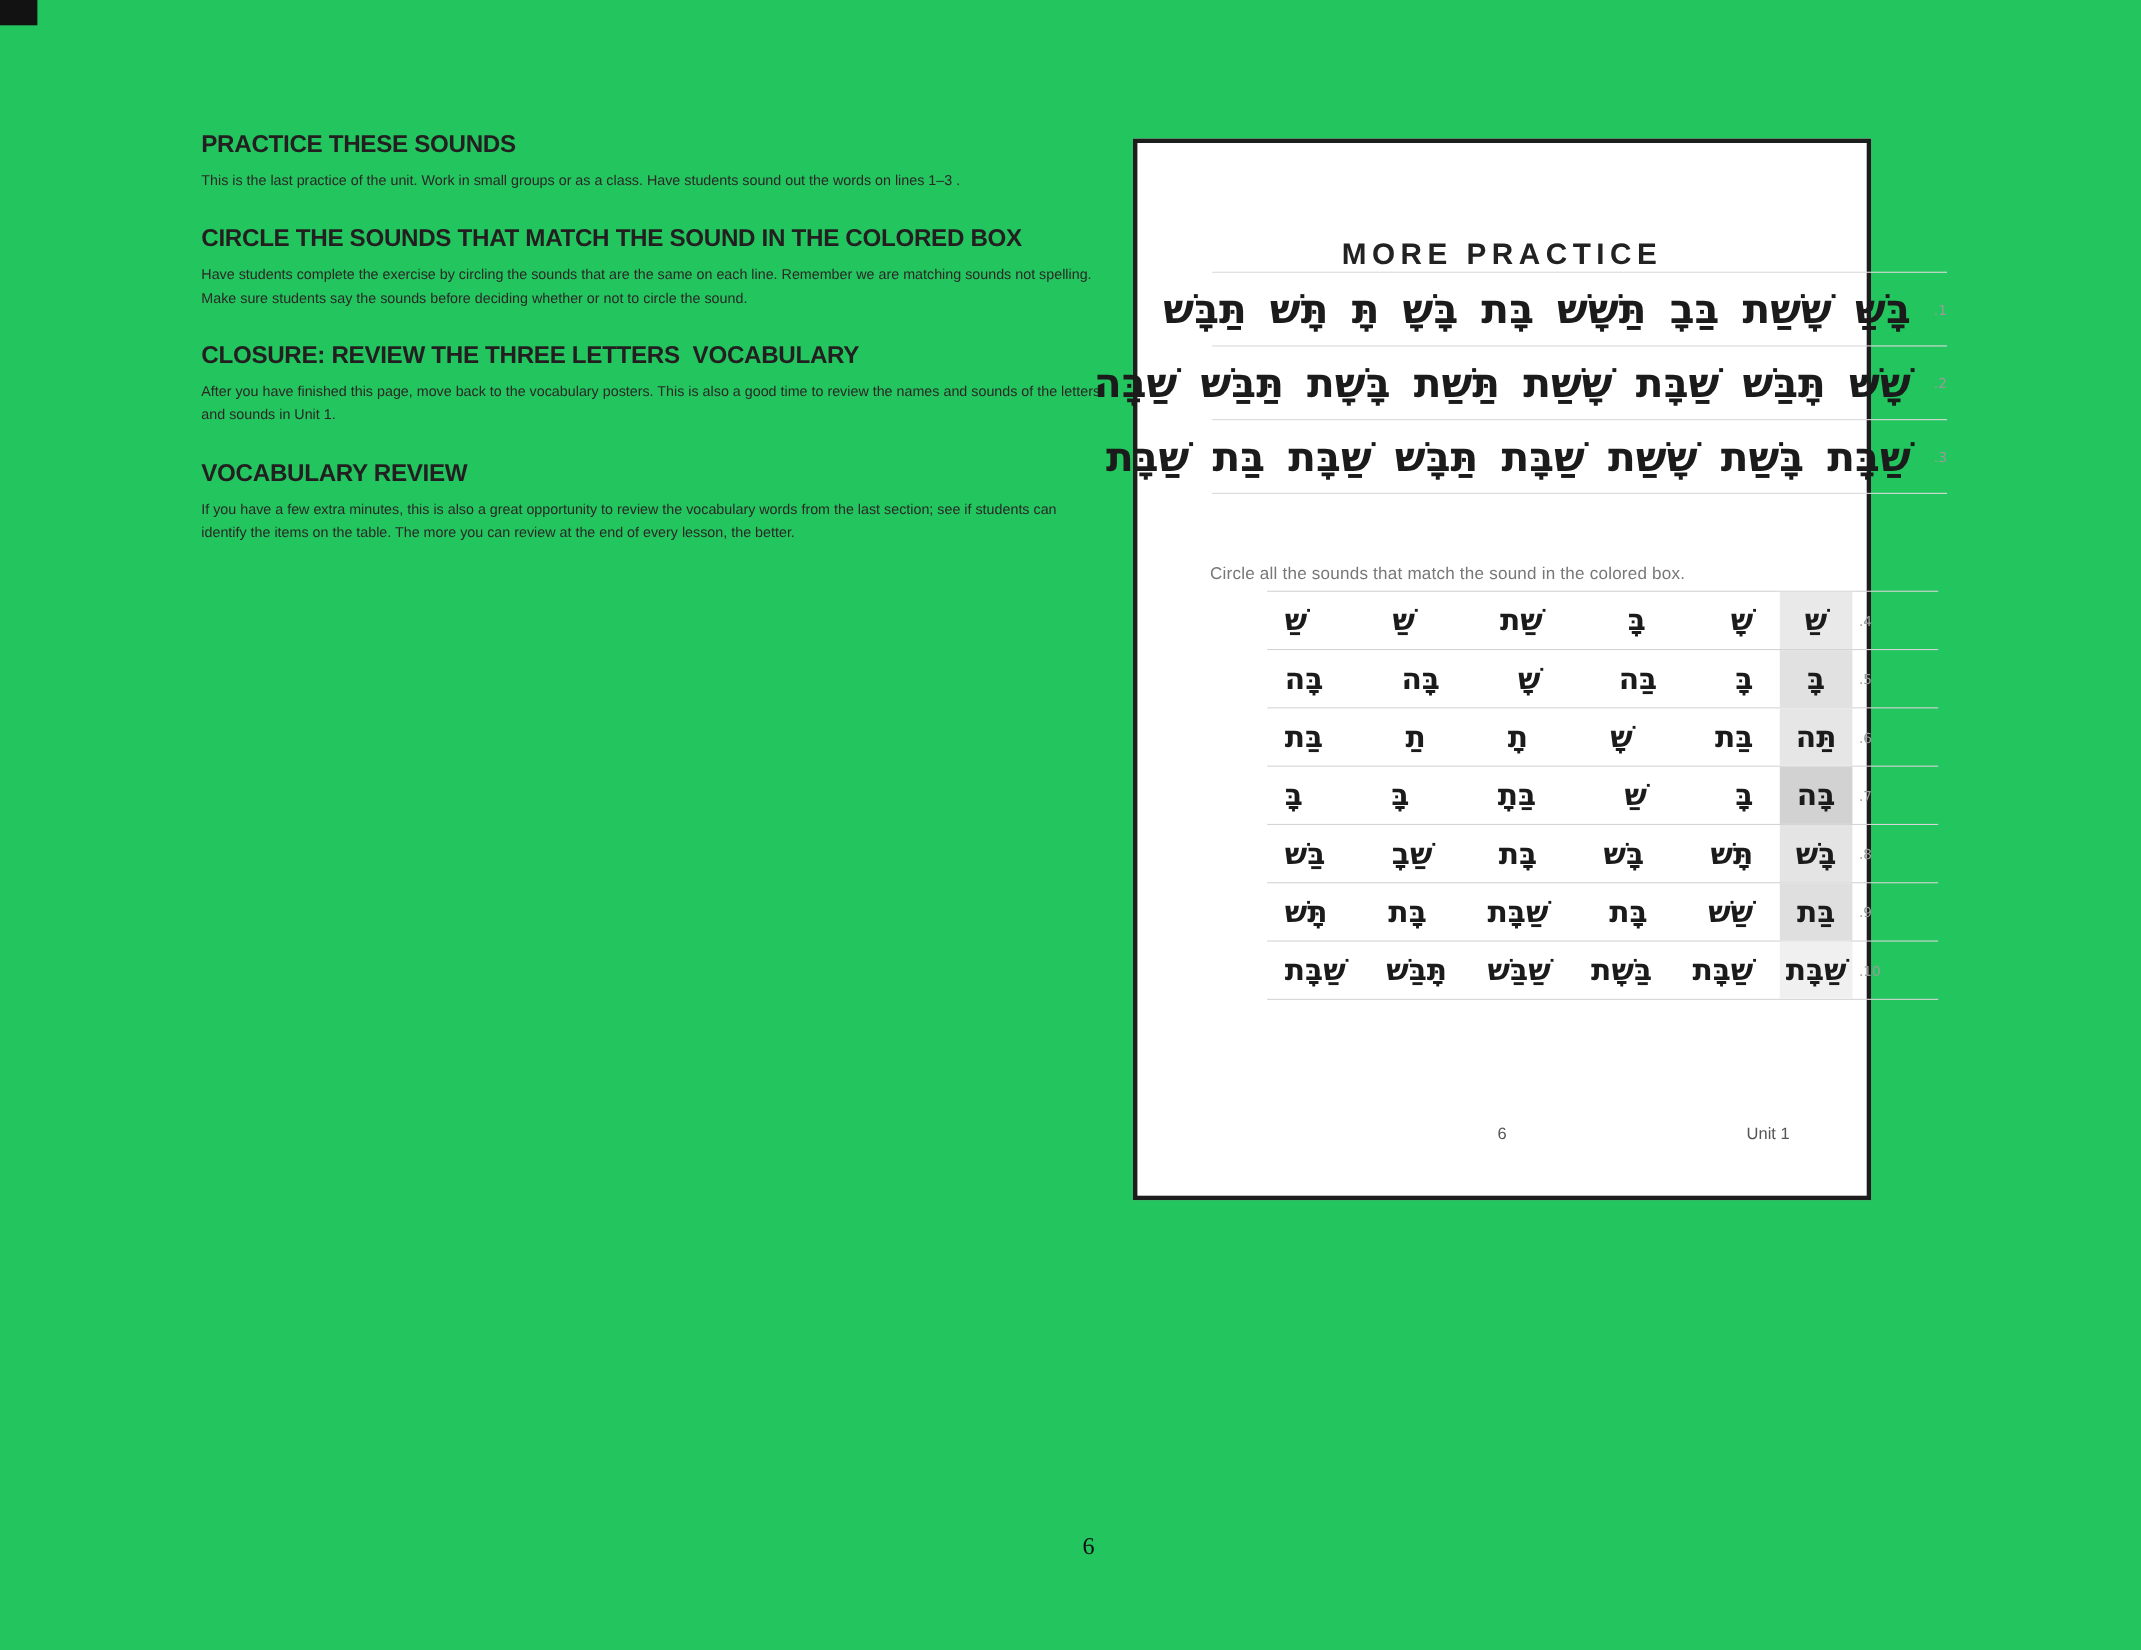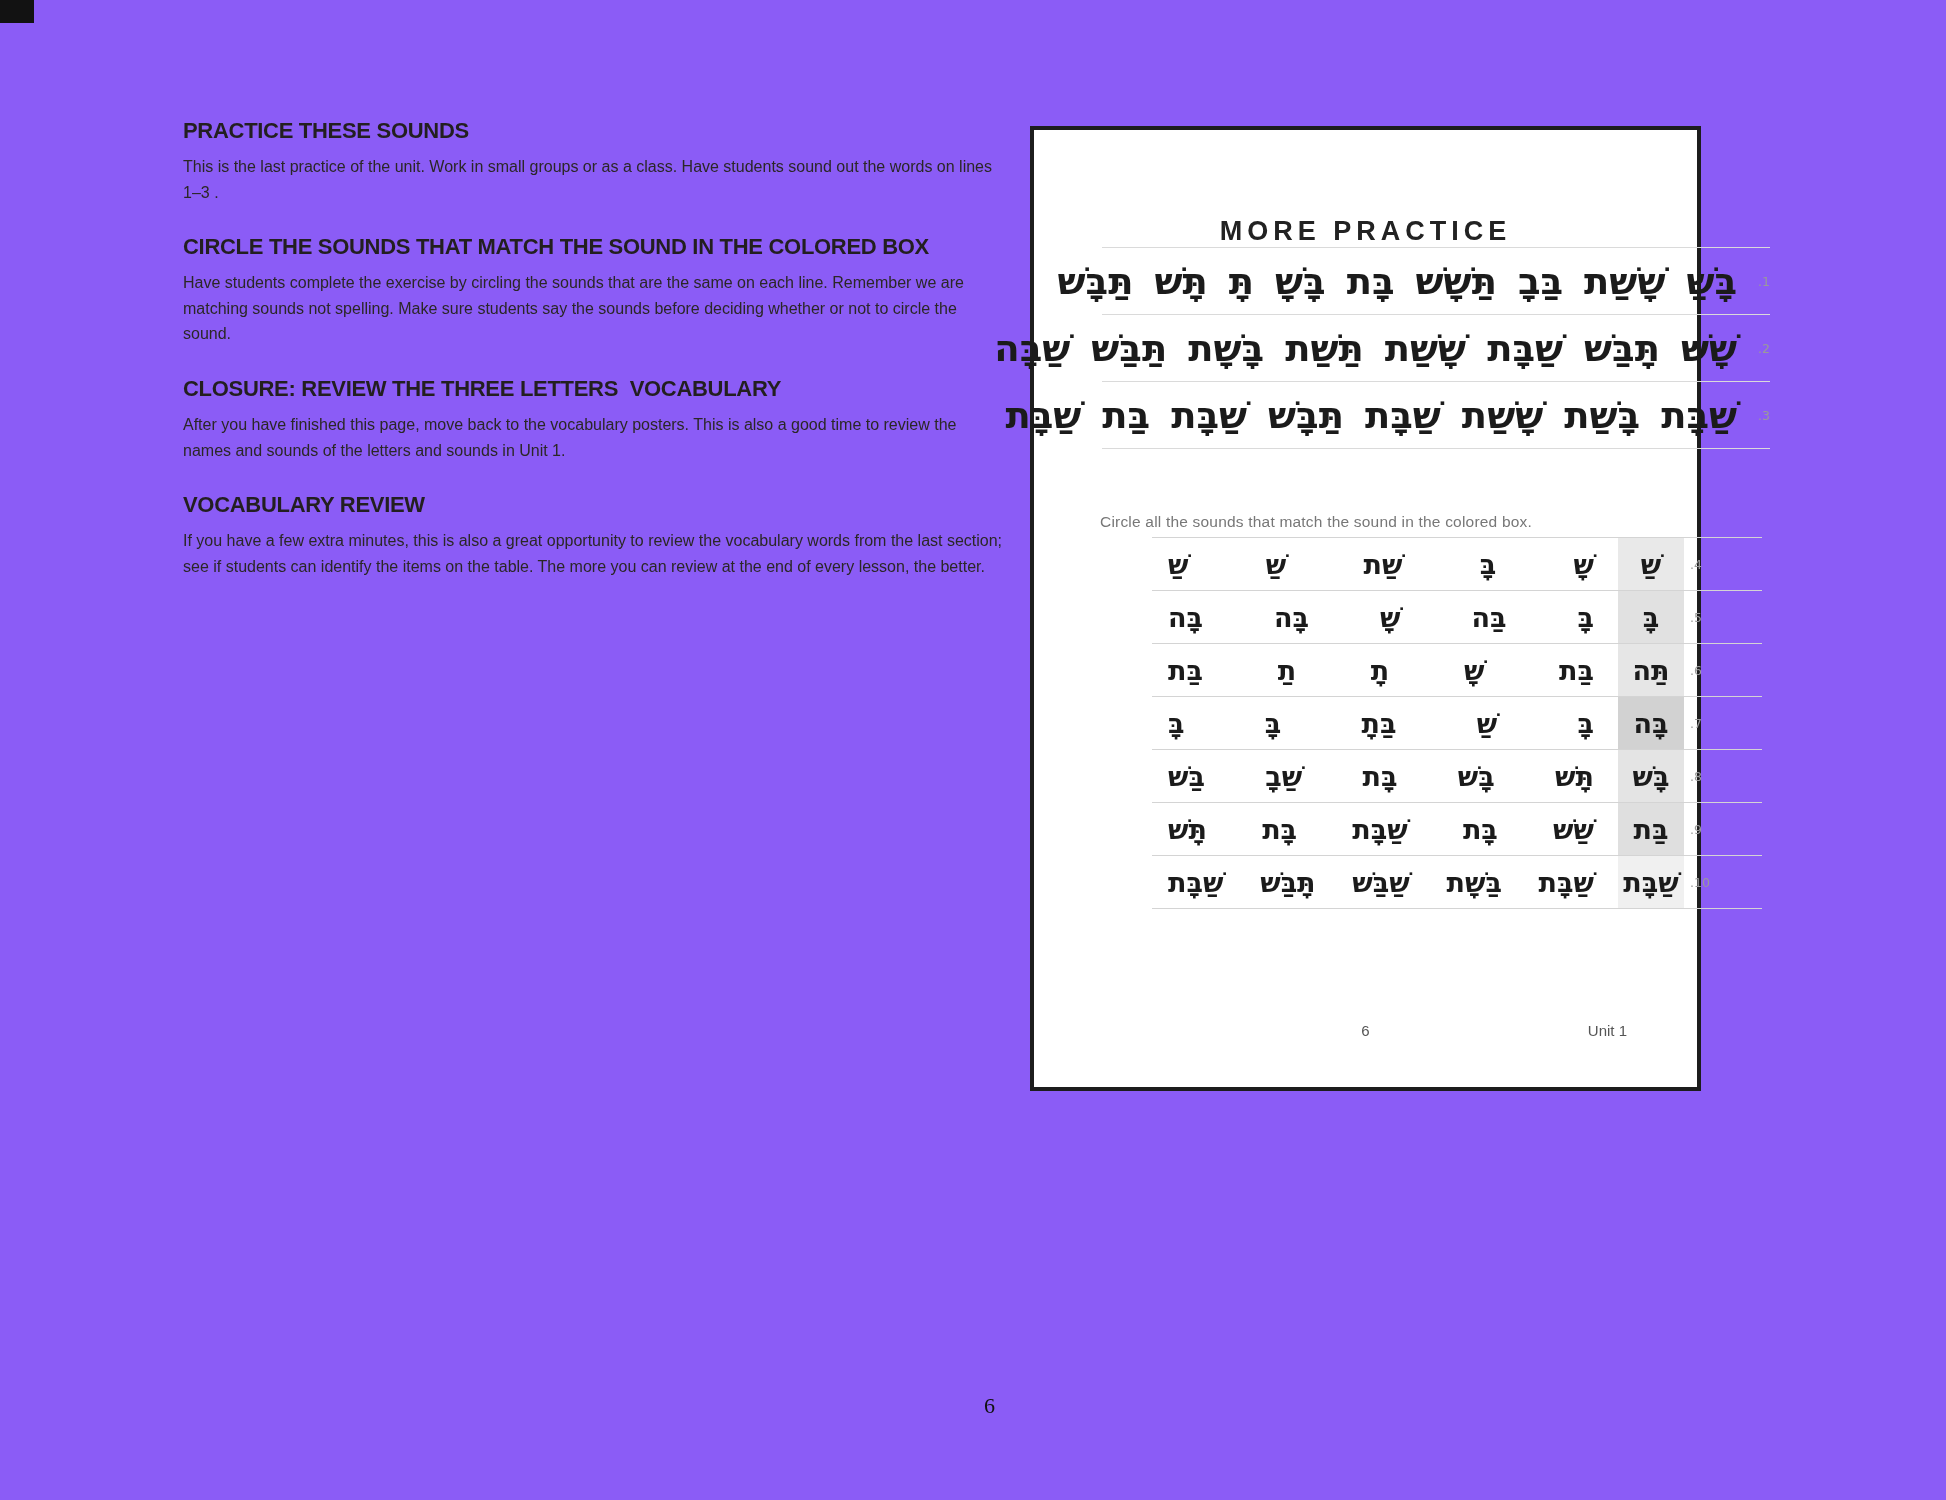--- a/index.html
+++ b/index.html
@@ -1,30 +1,30 @@
 <!DOCTYPE html>
 <html><head>
 <meta charset="utf-8">
 <style>
   html,body { margin:0; padding:0; background:#ffffff; }
   #page {
-    position:relative; width:1946px; height:1500px; background:#8b5cf6;
+    position:relative; width:1946px; height:1500px; background:#22c55e;
     font-family:"Liberation Sans", sans-serif; overflow:hidden;
   }
   .corner-mark { position:absolute; left:0; top:0; width:34px; height:23px; background:#121212; }
 
   
   .guide { position:absolute; left:183px; top:118px; width:822px; }
   .guide section + section { margin-top:29px; }
   .gh {
     margin:0 0 10px 0; font-size:22px; font-weight:bold; letter-spacing:-0.3px;
     color:#231f20; white-space:pre-wrap;
   }
   .gp {
-    margin:0; font-size:16px; line-height:1.6; color:#2b2726; white-space:pre-wrap;
+    margin:0; font-size:13px; line-height:1.6; color:#2b2726; white-space:pre-wrap;
   }
 
   
   .sheet {
     position:absolute; left:1030px; top:126px; width:671px; height:965px;
     border:4px solid #1d1d1d; background:#ffffff; box-sizing:border-box;
   }
   .sheet-title {
     margin-top:86px; text-align:center; font-size:27px; font-weight:bold;
     letter-spacing:5px; color:#222222;

